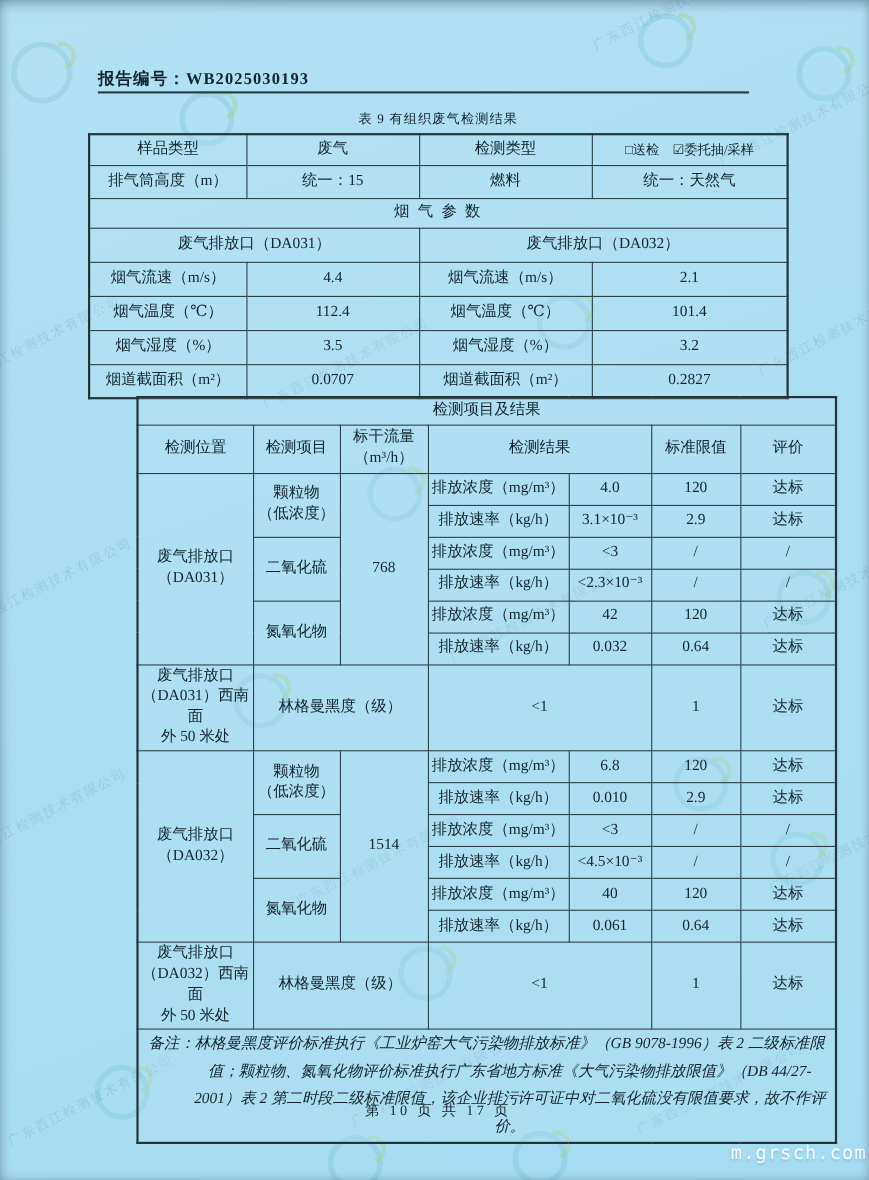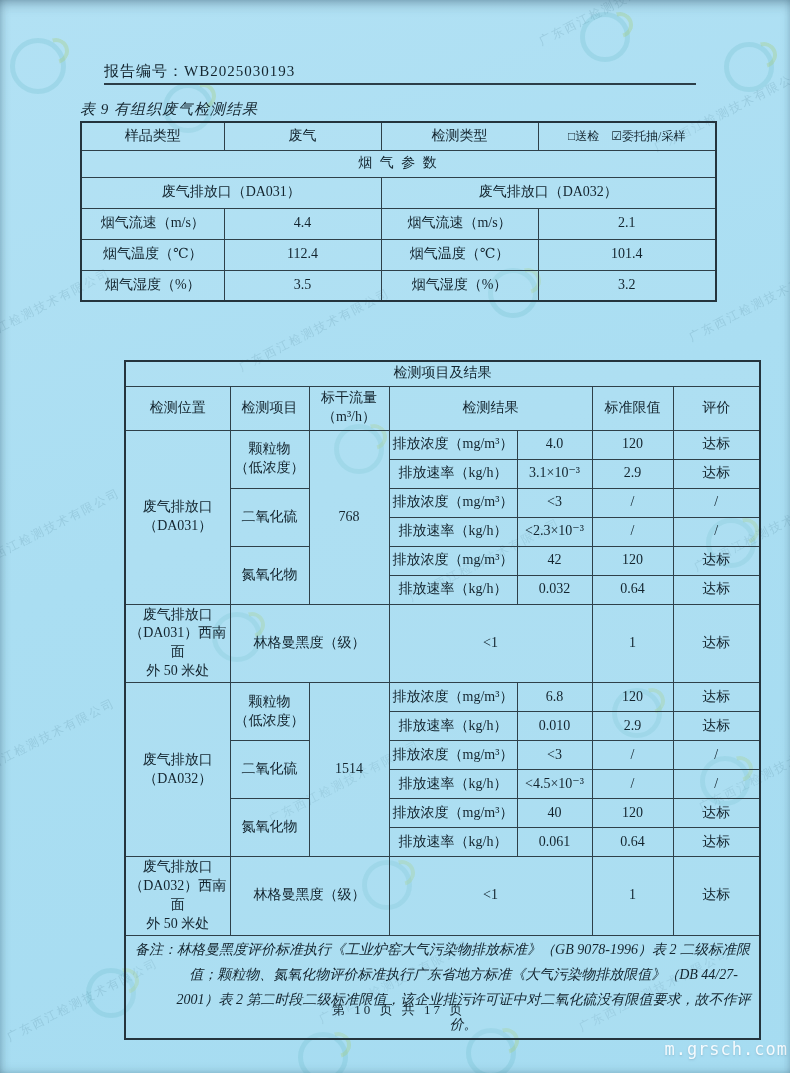--- a/index.html
+++ b/index.html
@@ -13,24 +13,24 @@
   .wm-layer{position:absolute;inset:0;pointer-events:none;}
   .wm-logo{position:absolute;width:40px;height:40px;border-radius:50%;
     border:5px solid rgba(112,192,206,0.28);}
   .wm-logo::after{content:"";position:absolute;right:-8px;top:-5px;width:18px;height:18px;
     border:4px solid rgba(166,206,116,0.32);border-left-color:transparent;
     border-bottom-color:transparent;border-radius:50%;transform:rotate(28deg);}
   .wm-text{position:absolute;white-space:nowrap;font-size:12px;letter-spacing:2px;
     color:rgba(78,128,152,0.20);transform:rotate(-27deg);transform-origin:left center;
     font-family:"Liberation Sans","DejaVu Sans",sans-serif;}
   
-  .report-no{position:absolute;left:104px;top:62px;width:592px;
-    border-bottom:2px solid #2c3e48;padding-bottom:2px;font-size:15px;letter-spacing:1px;}
-  .doc-title{position:absolute;left:80px;top:100px;width:637px;text-align:left;
-    font-size:15px;letter-spacing:1px;font-style:italic;}
+  .report-no{position:absolute;left:89px;top:62px;width:592px;
+    border-bottom:2px solid #2c3e48;padding-bottom:2px;font-size:15px;letter-spacing:1px;font-weight:bold;}
+  .doc-title{position:absolute;left:80px;top:100px;width:637px;text-align:center;
+    font-size:12px;letter-spacing:1px;}
   
   table.tbl{position:absolute;border-collapse:collapse;table-layout:fixed;
     background:rgba(188,231,246,0.20);}
   .tbl td{border:1.4px solid #2e4049;font-size:14px;text-align:center;
     vertical-align:middle;padding:1px 3px;line-height:1.35;}
   .tbl{border:2px solid #24343d;}
   .tbl-top{left:80px;top:121px;width:637px;padding-left:41px;}
   .tbl-res{left:80px;top:360px;width:637px;margin-left:44px;}
   .band{letter-spacing:2px;}
   .result-label{text-align:left;padding-left:8px;}
@@ -99,20 +99,26 @@
         <col style="width:157px">
         <col style="width:178px">
       </colgroup>
     <tbody>
         <tr style="height:28px;">
       <td>样品类型</td>
       <td>废气</td>
       <td>检测类型</td>
       <td style="font-size:12px;">□送检　☑委托抽/采样</td>
     </tr>
+    <tr style="height:30px;">
+      <td>排气筒高度（m）</td>
+      <td>统一：15</td>
+      <td>燃料</td>
+      <td>统一：天然气</td>
+    </tr>
     <tr style="height:27px;">
       <td colspan="4" class="band">烟 气 参 数</td>
     </tr>
     <tr style="height:31px;">
       <td colspan="2">废气排放口（DA031）</td>
       <td colspan="2">废气排放口（DA032）</td>
     </tr>
     <tr style="height:31px;">
       <td>烟气流速（m/s）</td>
       <td>4.4</td>
@@ -123,20 +129,26 @@
       <td>烟气温度（℃）</td>
       <td>112.4</td>
       <td>烟气温度（℃）</td>
       <td>101.4</td>
     </tr>
     <tr style="height:31px;margin-left:13px;">
       <td>烟气湿度（%）</td>
       <td>3.5</td>
       <td>烟气湿度（%）</td>
       <td>3.2</td>
+    </tr>
+    <tr style="height:31px;">
+      <td>烟道截面积（m²）</td>
+      <td>0.0707</td>
+      <td>烟道截面积（m²）</td>
+      <td>0.2827</td>
     </tr>
   </tbody>
     </table>
 
   <table class="tbl tbl-res">
     <colgroup>
         <col style="width:105px">
         <col style="width:79px">
         <col style="width:80px">
         <col style="width:128px">

